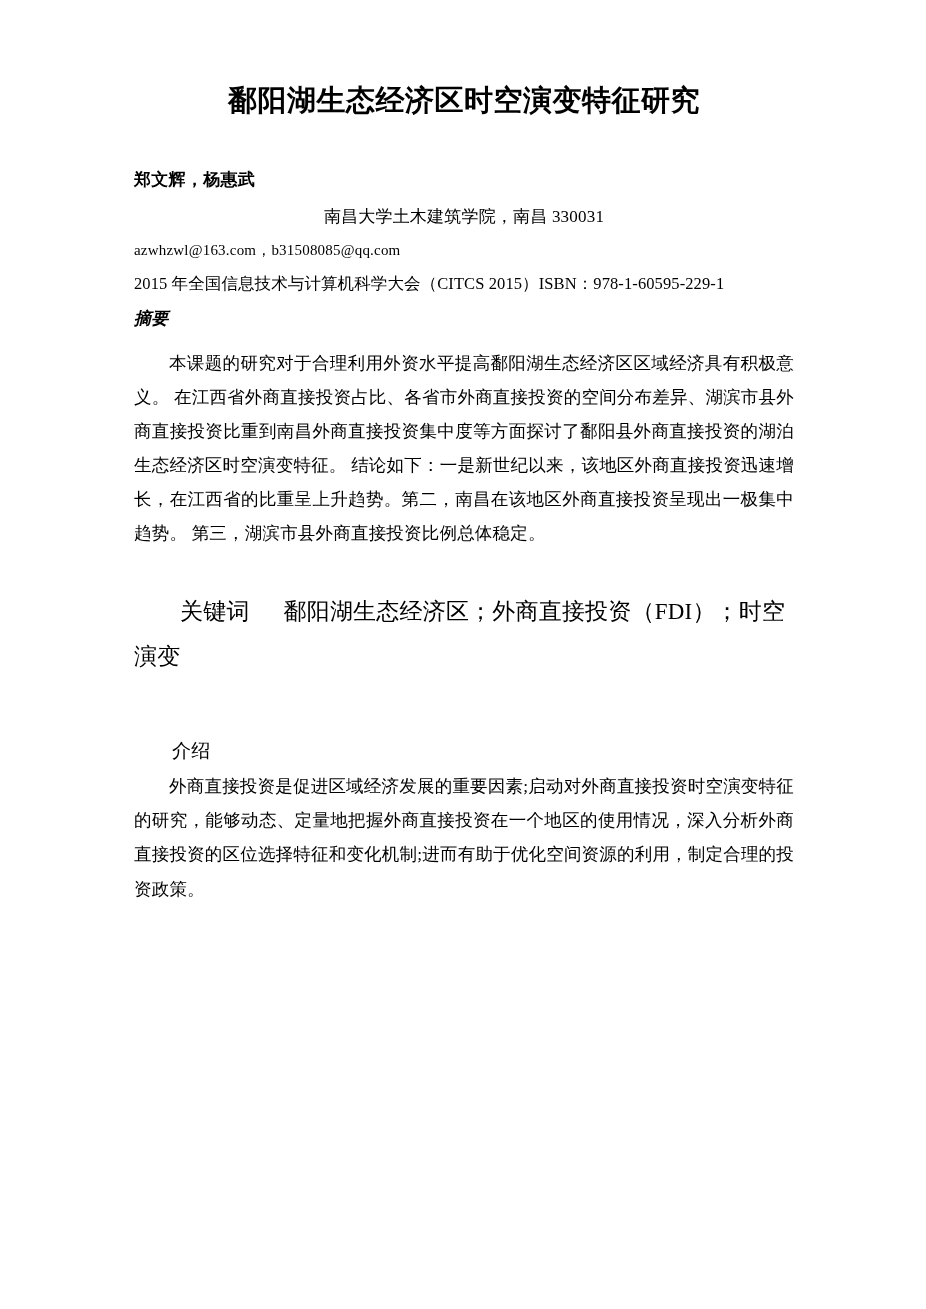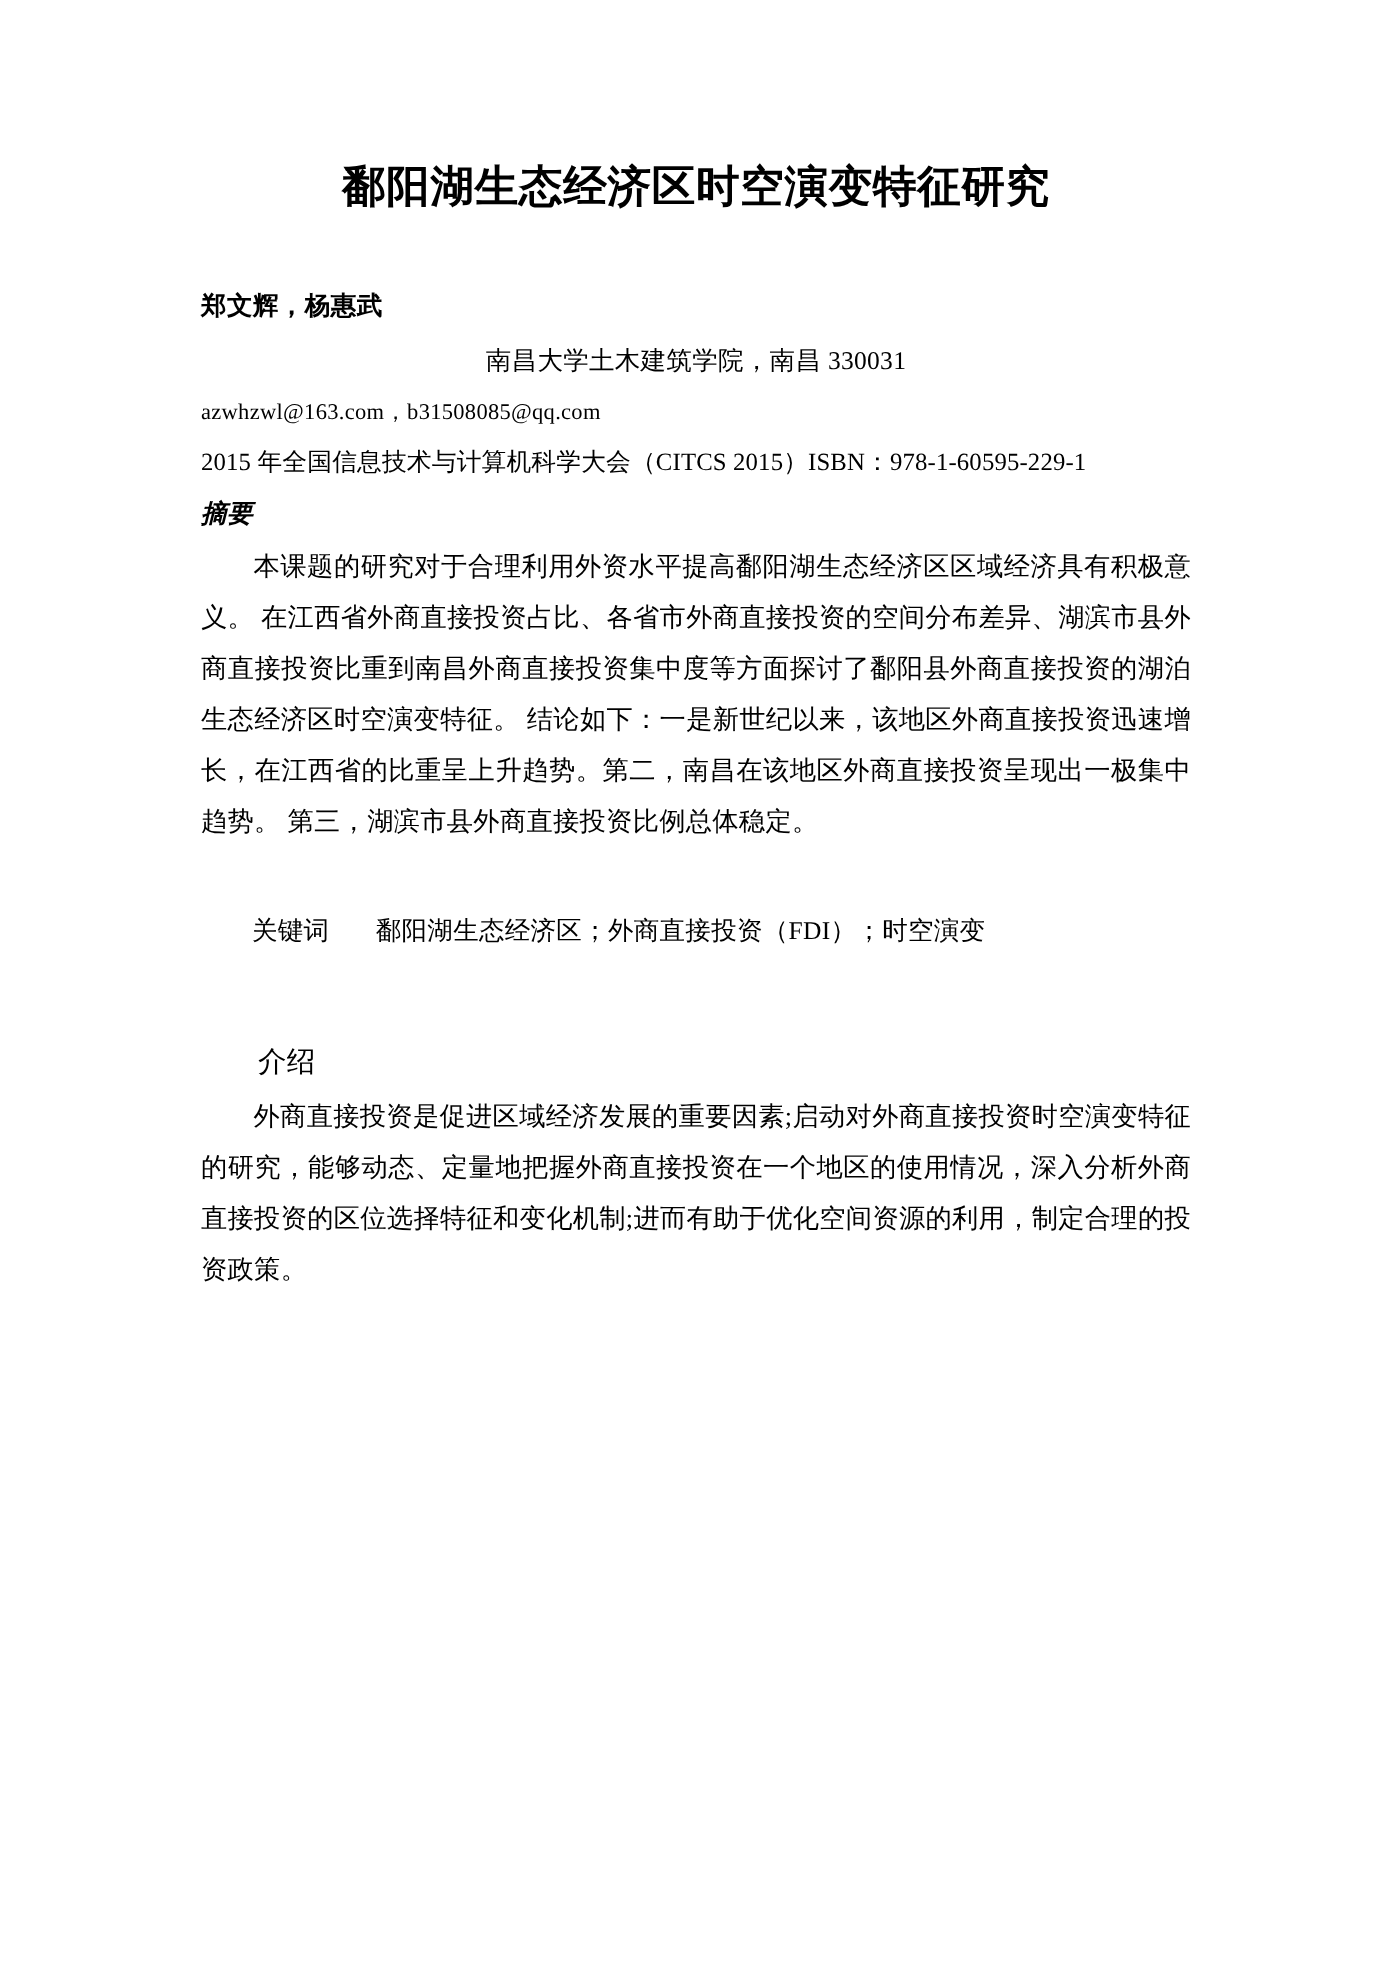--- a/index.html
+++ b/index.html
@@ -24,21 +24,21 @@
     left: 134px;
     top: 0;
     width: 660px;
   }
   .doc-title {
     font-family: "DejaVu Serif", "Liberation Serif", serif;
     font-weight: bold;
     font-size: 29px;
     line-height: 1.3;
     text-align: center;
-    margin-top: 106px;
+    margin-top: 82px;
     letter-spacing: 0.5px;
   }
   .authors {
     font-family: "DejaVu Serif", "Liberation Serif", serif;
     font-weight: bold;
     font-size: 17px;
     margin-top: 48px;
     letter-spacing: 0.3px;
   }
   .affil-line {
@@ -67,27 +67,27 @@
     margin-top: 12px;
     letter-spacing: 0.3px;
     font-style: italic;
   }
   .para {
     font-family: "Liberation Serif", "DejaVu Serif", serif;
     font-size: 17.5px;
     line-height: 1.95;
     text-align: justify;
     text-justify: inter-ideograph;
-    margin-top: 6px;
+    margin-top: 16px;
     text-indent: 2em;
     letter-spacing: 0.2px;
   }
   .keywords {
     font-family: "Liberation Serif", "DejaVu Serif", serif;
-    font-size: 17px;
+    font-size: 23px;
     line-height: 1.95;
     margin-top: 40px;
     text-indent: 2em;
     letter-spacing: 0.2px;
   }
   .intro-head {
     font-family: "Liberation Serif", "DejaVu Serif", serif;
     font-size: 19px;
     line-height: 1.95;
     margin-top: 52px;

